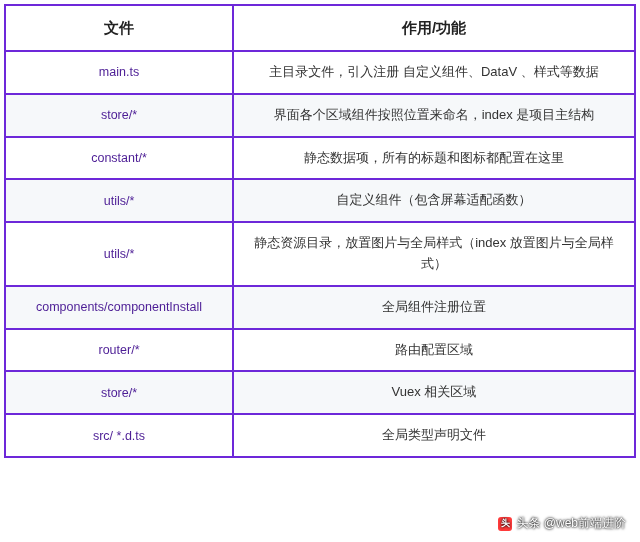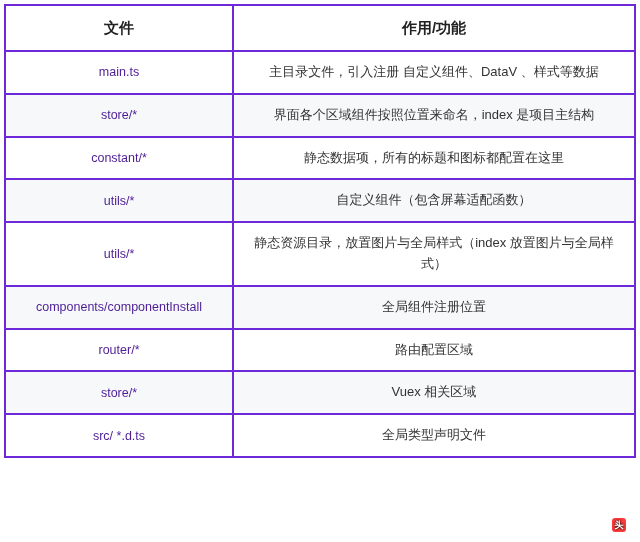--- a/index.html
+++ b/index.html
@@ -114,13 +114,14 @@
       </tr>
       <tr>
         <td class="col-file">src/ *.d.ts</td>
         <td class="col-desc">全局类型声明文件</td>
       </tr>
     </tbody>
 </table>
 
 <div class="watermark">
   <span class="watermark-icon">头</span>
+  <span>头条 @web前端进阶</span>
 </div>
 
 </body></html>

